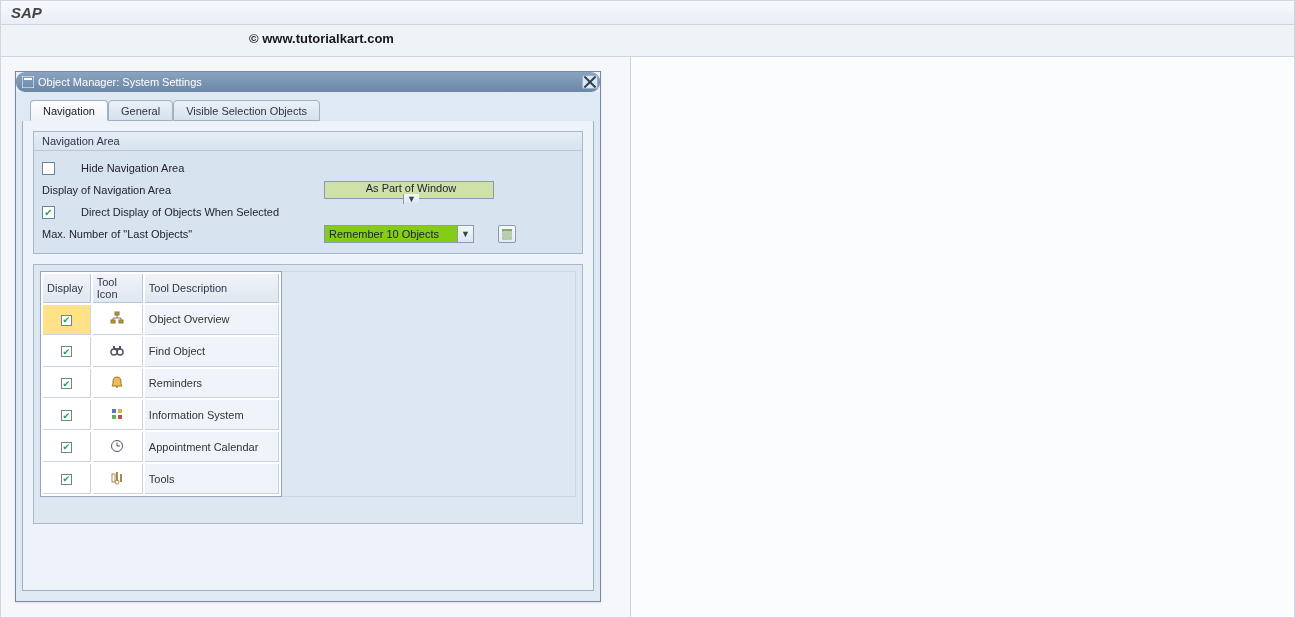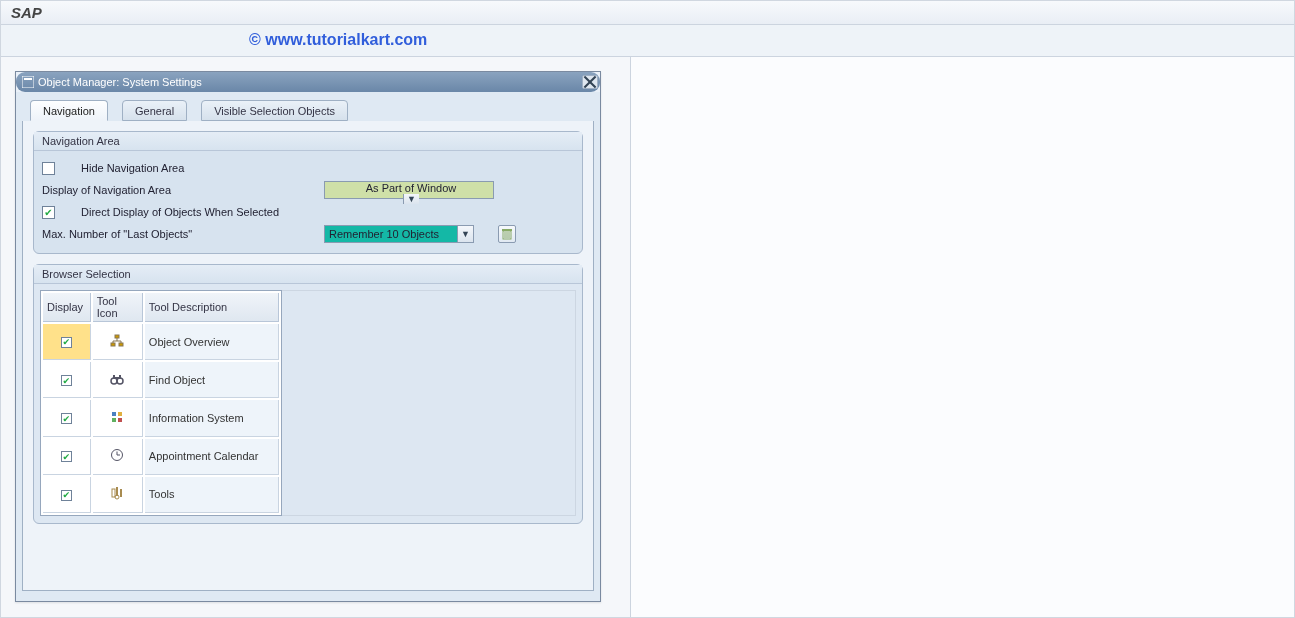--- a/index.html
+++ b/index.html
@@ -36,22 +36,22 @@
   .toolbar {
     height: 32px;
     background: #eef3f8;
     border-bottom: 1px solid #ccd4df;
     position: relative;
   }
   .watermark {
     position: absolute;
     left: 248px;
     top: 6px;
-    color: #1d4ed8;
-    font-size: 16px;
+    color: #000000;
+    font-size: 13px;
     font-weight: bold;
     opacity: 0.9;
   }
   .workspace {
     display: flex;
     height: calc(100% - 56px);
   }
   .left-pane {
     width: 630px;
     border-right: 1px solid #ccd4df;
@@ -103,21 +103,21 @@
   }
 
   
   .tabstrip {
     display: flex;
     align-items: flex-end;
     height: 24px;
     border-bottom: 1px solid #9fb0c4;
     margin-bottom: -1px;
     padding-left: 8px;
-    gap: 14px;
+    gap: 0;
   }
   .tab {
     padding: 4px 12px 3px 12px;
     background: linear-gradient(#eaf1f8, #d6e1ec);
     border: 1px solid #9fb0c4;
     border-bottom: 1px solid #9fb0c4;
     border-radius: 4px 4px 0 0;
     font-size: 11px;
     color: #334;
     cursor: pointer;
@@ -134,21 +134,21 @@
     border: 1px solid #9fb0c4;
     border-top: none;
     background: #eef3f9;
     padding: 10px;
     height: 470px;
   }
 
   
   .groupbox {
     border: 1px solid #a8b8cc;
-    border-radius: 6px;
+    border-radius: 0;
     background: #d7e3ef;
     margin-bottom: 10px;
   }
   .groupbox .gb-title {
     padding: 3px 8px;
     font-size: 11px;
     color: #334;
     background: linear-gradient(#e5edf6, #d7e3ef);
     border-bottom: 1px solid #b8c6d8;
   }
@@ -175,21 +175,21 @@
     margin-right: 4px;
     font-size: 10px;
     color: #2a4;
     cursor: pointer;
   }
   .check.checked::after { content: "✔"; color: #2a4; font-size: 10px; }
 
   .dropdown {
     height: 18px;
     border: 1px solid #8a9bb1;
-    background: #14b8a6;
+    background: #84cc16;
     display: inline-flex;
     align-items: center;
     padding: 0 0 0 4px;
     font-size: 11px;
     min-width: 160px;
     cursor: pointer;
   }
   .dropdown.selected { background: #cfe0a8; flex-direction: column; }
   .dropdown .dd-text { flex: 1; }
   .dropdown .dd-arrow {
@@ -351,21 +351,20 @@
                       <line x1="9" y1="5" x2="9" y2="11" stroke="#8a6"></line>
                       <rect x="2" y="2" width="10" height="2" fill="#8a6"></rect>
                     </svg>
                   </span>
                 </div>
 
               </div>
             </div>
 
             <div class="groupbox browser-area">
-              <div class="gb-title">Browser Selection</div>
               <div class="browser-inner">
                 <div class="table-container">
                   <table class="tbl">
                     <thead>
                       <tr>
                         <th>Display</th>
                         <th>Tool Icon</th>
                         <th>Tool Description</th>
                       </tr>
                     </thead>
@@ -390,20 +389,28 @@
                               <circle cx="10" cy="9" r="3" fill="none" stroke="#556" stroke-width="1.5"></circle>
                               <rect x="3" y="3" width="2" height="4" fill="#556"></rect>
                               <rect x="9" y="3" width="2" height="4" fill="#556"></rect>
                               <rect x="5" y="5" width="4" height="2" fill="#556"></rect>
                             </svg></td>
                           <td class="desc-cell">Find Object</td>
                         </tr>
                         <tr>
                           <td class="display-cell"><span class="row-check"></span></td>
                           <td class="icon-cell"><svg class="tool-svg" viewBox="0 0 14 14">
+                              <path d="M7 2 C4 2 3 4 3 7 L3 9 L2 11 L12 11 L11 9 L11 7 C11 4 10 2 7 2 Z" fill="#e8c060" stroke="#a07820"></path>
+                              <circle cx="7" cy="12" r="1" fill="#a07820"></circle>
+                            </svg></td>
+                          <td class="desc-cell">Reminders</td>
+                        </tr>
+                        <tr>
+                          <td class="display-cell"><span class="row-check"></span></td>
+                          <td class="icon-cell"><svg class="tool-svg" viewBox="0 0 14 14">
                               <rect x="2" y="2" width="4" height="4" fill="#4a80c0"></rect>
                               <rect x="8" y="2" width="4" height="4" fill="#e0b040"></rect>
                               <rect x="2" y="8" width="4" height="4" fill="#60b060"></rect>
                               <rect x="8" y="8" width="4" height="4" fill="#c05050"></rect>
                             </svg></td>
                           <td class="desc-cell">Information System</td>
                         </tr>
                         <tr>
                           <td class="display-cell"><span class="row-check"></span></td>
                           <td class="icon-cell"><svg class="tool-svg" viewBox="0 0 14 14">

